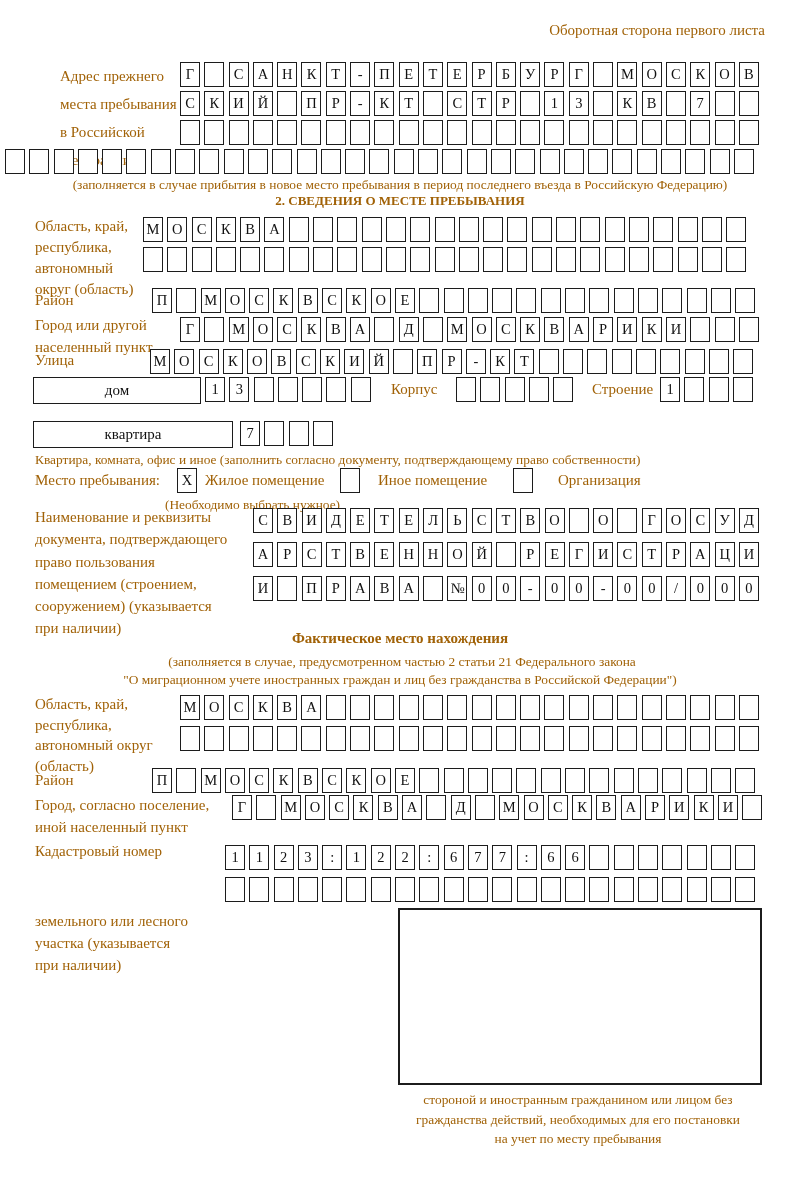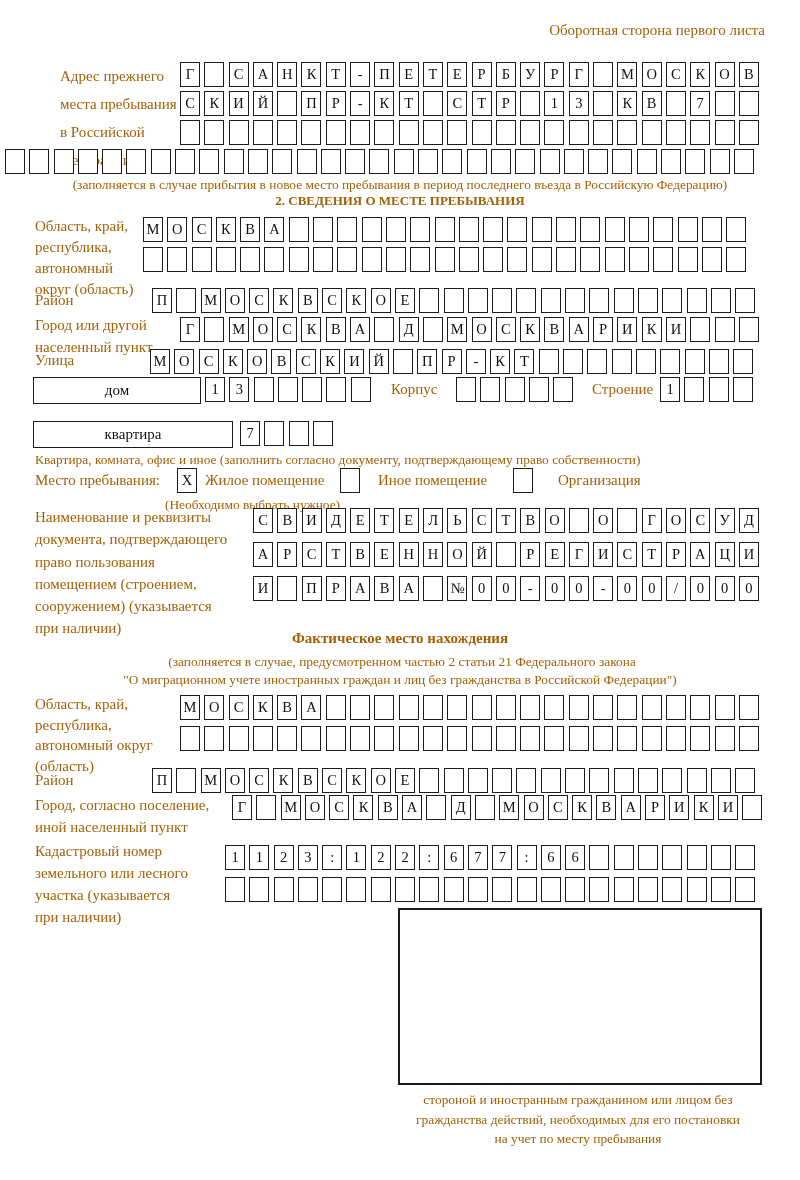--- a/index.html
+++ b/index.html
@@ -534,21 +534,21 @@
       <span class="cell">А</span>
       <span class="cell">Р</span>
       <span class="cell">И</span>
       <span class="cell">К</span>
       <span class="cell">И</span>
       <span class="cell"></span>
     </div>
 
   <div class="lbl" style="left:35px;top:840px;">
     <div style="line-height:22px;">Кадастровый номер</div>
-    <div style="line-height:22px;">земельного или лесного</div>
+    <div style="line-height:22px;margin-top:48px;">земельного или лесного</div>
     <div style="line-height:22px;">участка (указывается</div>
     <div style="line-height:22px;">при наличии)</div>
   </div>
   <div class="cellrow" style="left:225px;top:845px;">
       <span class="cell">1</span>
       <span class="cell">1</span>
       <span class="cell">2</span>
       <span class="cell">3</span>
       <span class="cell">:</span>
       <span class="cell">1</span>

